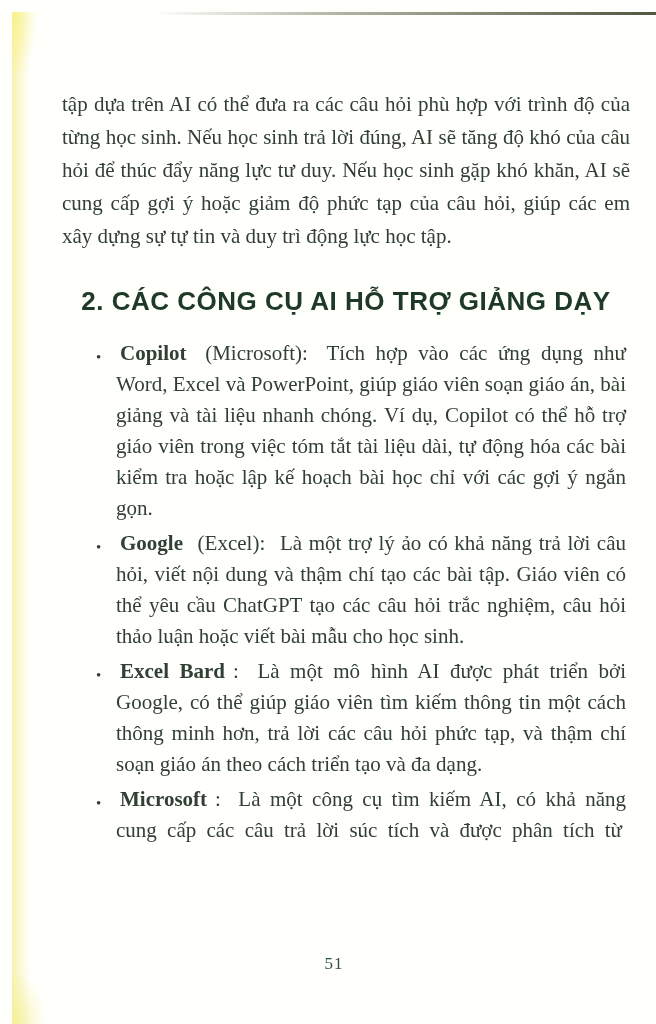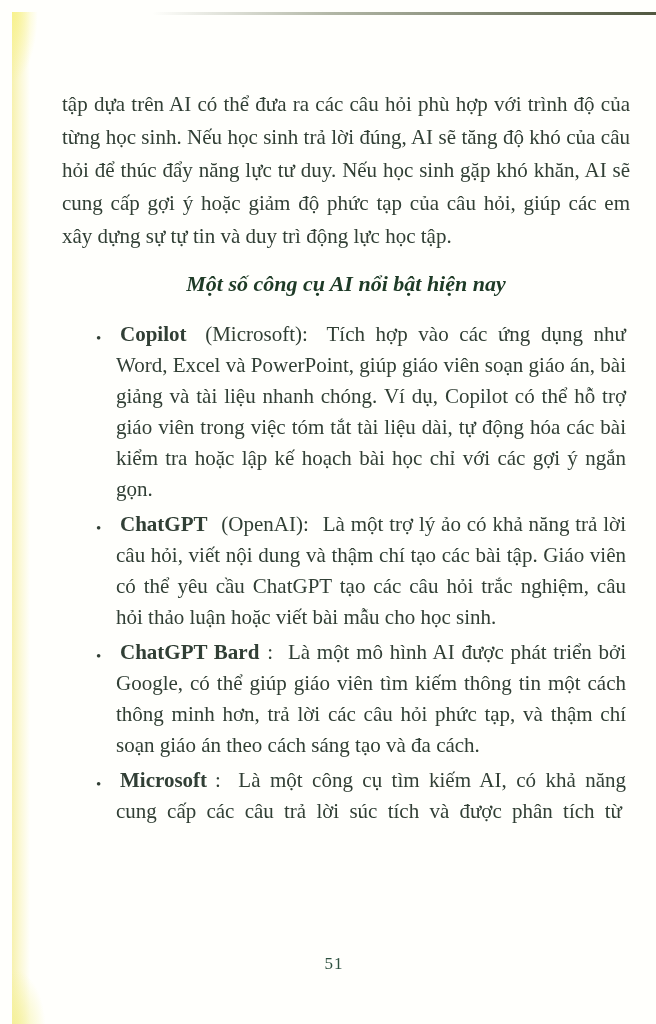--- a/index.html
+++ b/index.html
@@ -115,35 +115,35 @@
 <div class="edge-left"></div>
 <div class="edge-left-glow-top"></div>
 <div class="edge-left-glow-bottom"></div>
 <div class="edge-top"></div>
 <div class="edge-bottom-left"></div>
 
 <main class="content">
 
   <p class="intro">tập dựa trên AI có thể đưa ra các câu hỏi phù hợp với trình độ của từng học sinh. Nếu học sinh trả lời đúng, AI sẽ tăng độ khó của câu hỏi để thúc đẩy năng lực tư duy. Nếu học sinh gặp khó khăn, AI sẽ cung cấp gợi ý hoặc giảm độ phức tạp của câu hỏi, giúp các em xây dựng sự tự tin và duy trì động lực học tập.</p>
 
+  <h1 class="heading">2. CÁC CÔNG CỤ AI HỖ TRỢ GIẢNG DẠY</h1>
 
-  <h2 class="subheading">Một số công cụ AI nổi bật hiện nay</h2>
 
   <ul class="tools">
 
     <li class="tool">
       <span class="marker">•</span><span class="tool-name">Copilot</span><span class="tool-vendor"> (Microsoft): </span><span class="tool-desc">Tích hợp vào các ứng dụng như Word, Excel và PowerPoint, giúp giáo viên soạn giáo án, bài giảng và tài liệu nhanh chóng. Ví dụ, Copilot có thể hỗ trợ giáo viên trong việc tóm tắt tài liệu dài, tự động hóa các bài kiểm tra hoặc lập kế hoạch bài học chỉ với các gợi ý ngắn gọn.</span>
     </li>
 
     <li class="tool">
-      <span class="marker">•</span><span class="tool-name">ChatGPT</span><span class="tool-vendor"> (OpenAI): </span><span class="tool-desc">Là một trợ lý ảo có khả năng trả lời câu hỏi, viết nội dung và thậm chí tạo các bài tập. Giáo viên có thể yêu cầu ChatGPT tạo các câu hỏi trắc nghiệm, câu hỏi thảo luận hoặc viết bài mẫu cho học sinh.</span>
+      <span class="marker">•</span><span class="tool-name">Google</span><span class="tool-vendor"> (Excel): </span><span class="tool-desc">Là một trợ lý ảo có khả năng trả lời câu hỏi, viết nội dung và thậm chí tạo các bài tập. Giáo viên có thể yêu cầu ChatGPT tạo các câu hỏi trắc nghiệm, câu hỏi thảo luận hoặc viết bài mẫu cho học sinh.</span>
     </li>
 
     <li class="tool">
-      <span class="marker">•</span><span class="tool-name">ChatGPT Bard</span><span class="tool-vendor">: </span><span class="tool-desc">Là một mô hình AI được phát triển bởi Google, có thể giúp giáo viên tìm kiếm thông tin một cách thông minh hơn, trả lời các câu hỏi phức tạp, và thậm chí soạn giáo án theo cách sáng tạo và đa cách.</span>
+      <span class="marker">•</span><span class="tool-name">Excel Bard</span><span class="tool-vendor">: </span><span class="tool-desc">Là một mô hình AI được phát triển bởi Google, có thể giúp giáo viên tìm kiếm thông tin một cách thông minh hơn, trả lời các câu hỏi phức tạp, và thậm chí soạn giáo án theo cách triển tạo và đa dạng.</span>
     </li>
 
     <li class="tool continues">
       <span class="marker">•</span><span class="tool-name">Microsoft</span><span class="tool-vendor">: </span><span class="tool-desc">Là một công cụ tìm kiếm AI, có khả năng cung cấp các câu trả lời súc tích và được phân tích từ</span>
     </li>
 
   </ul>
 </main>
 
 <footer class="page-footer">

